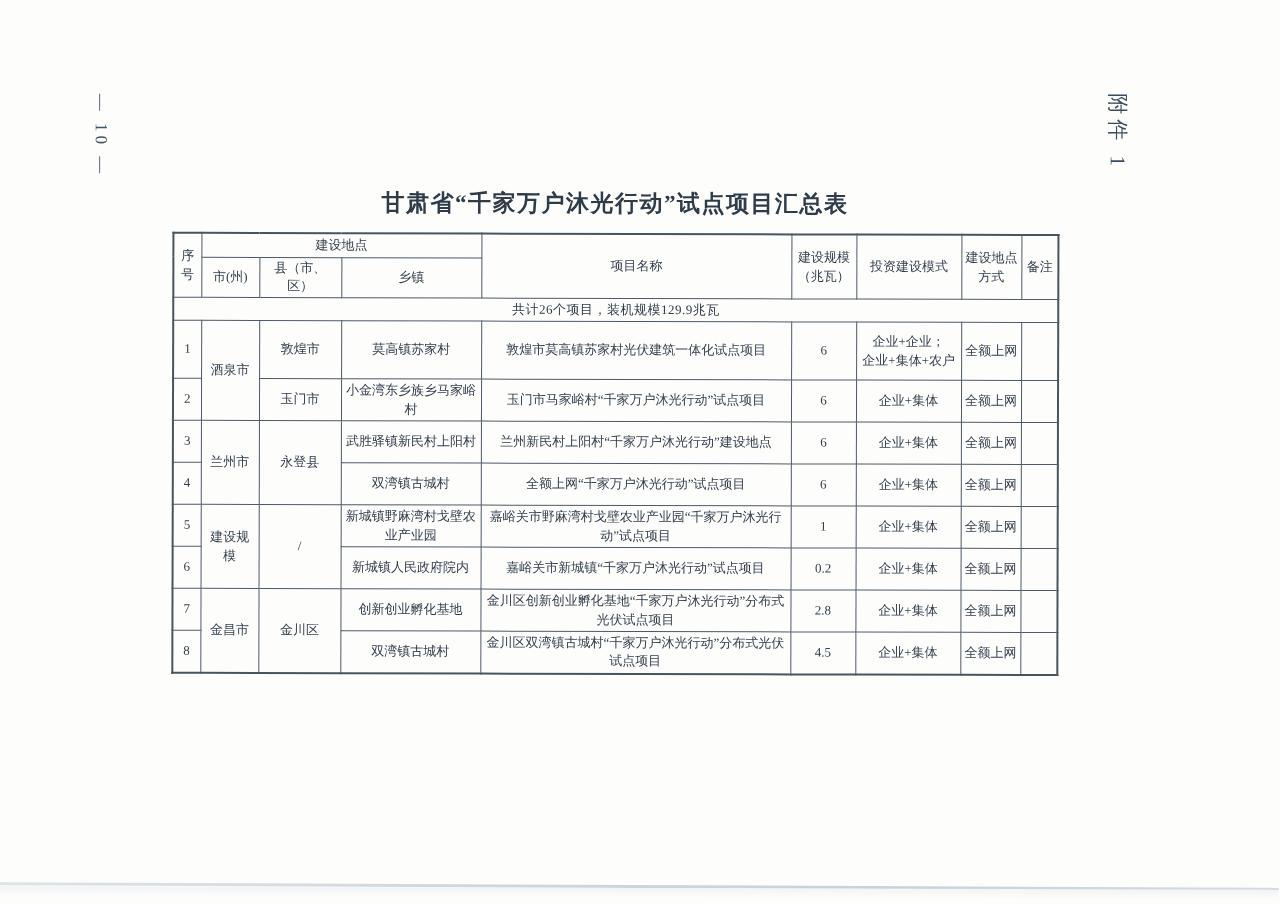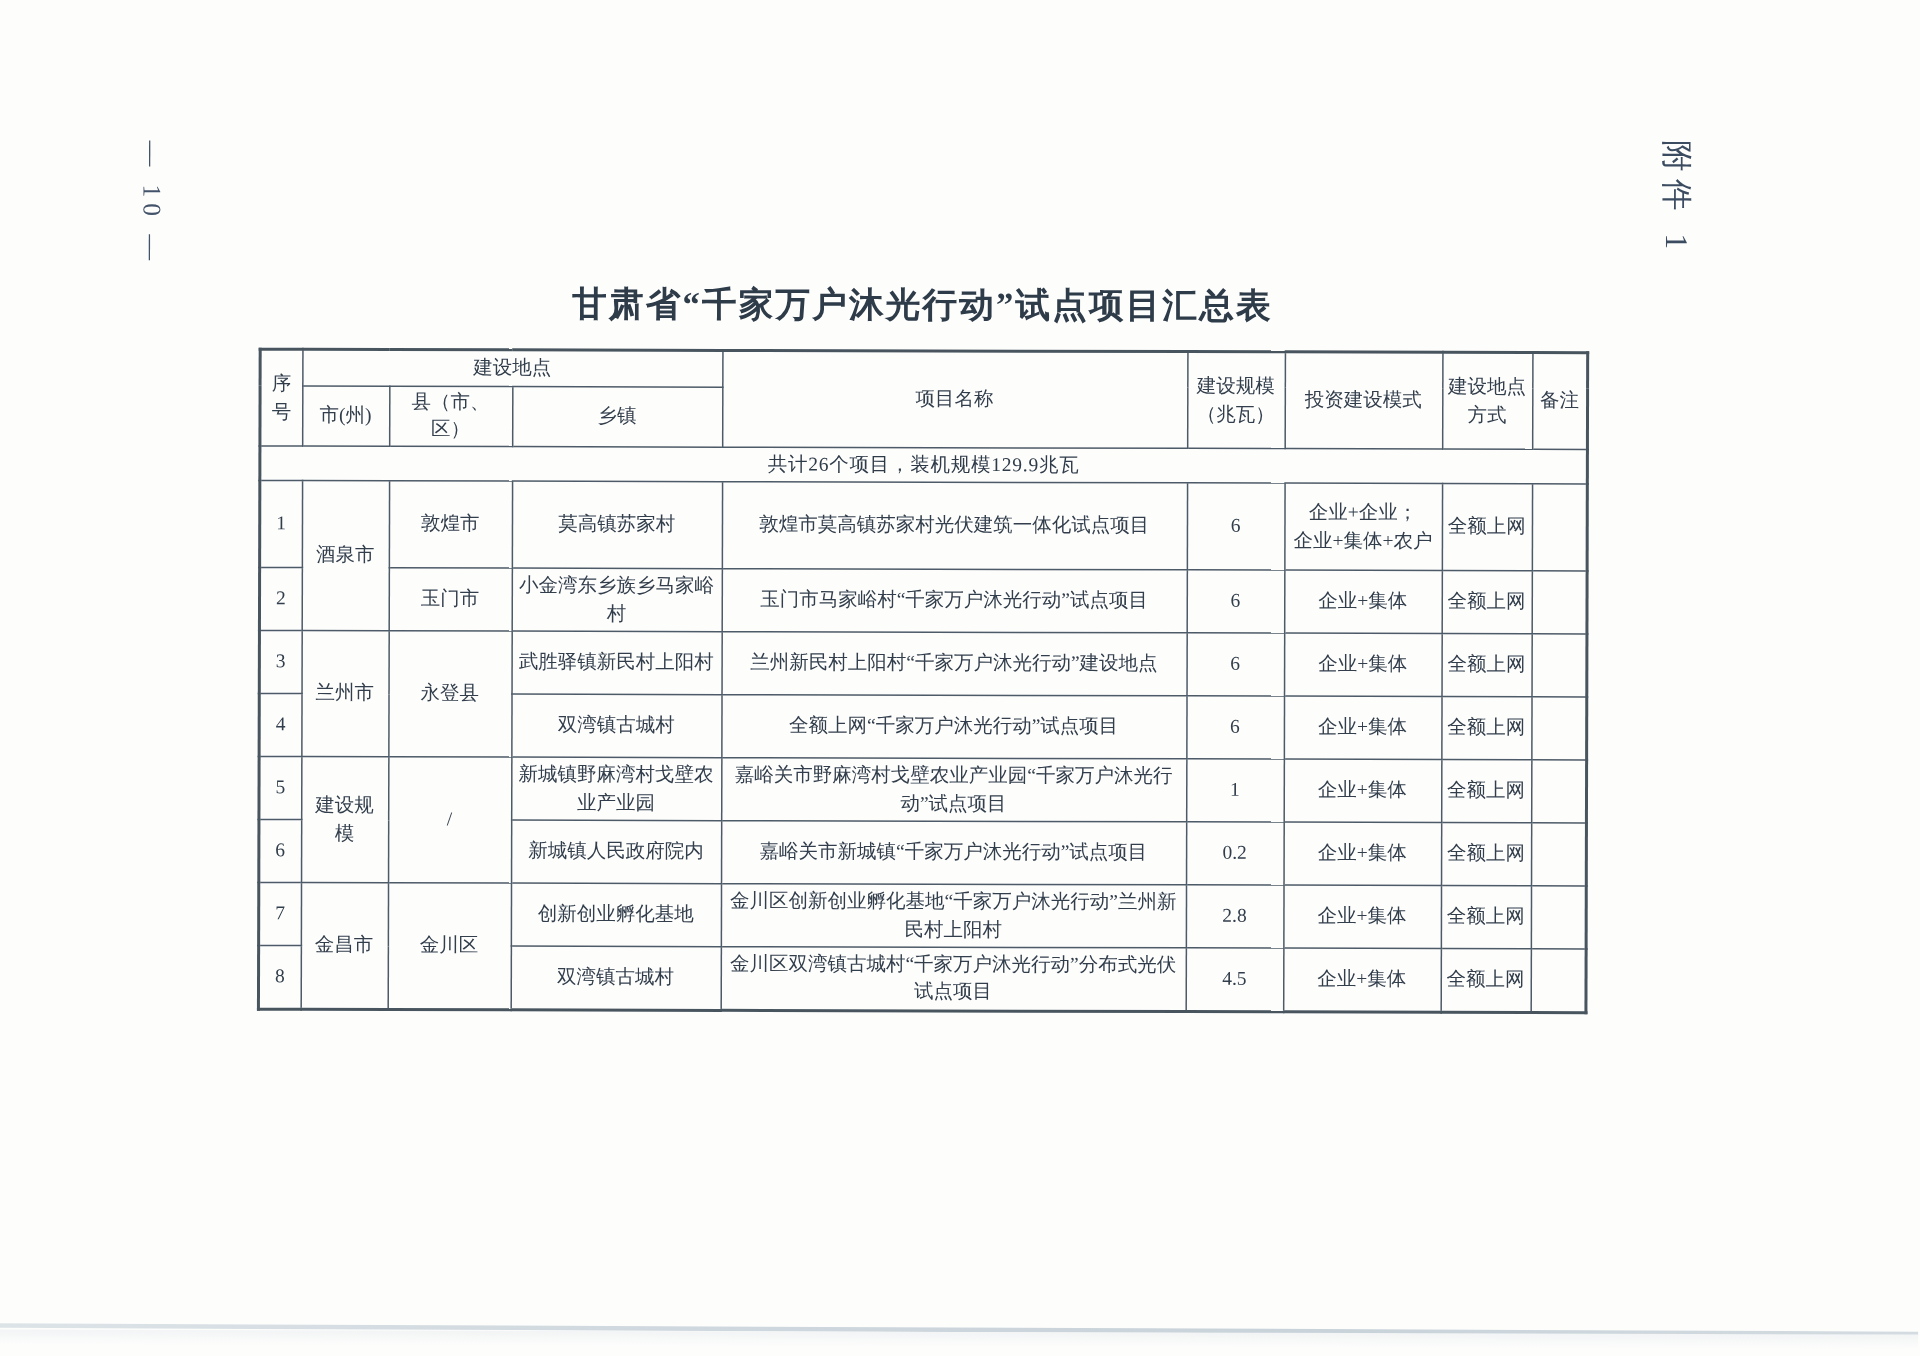--- a/index.html
+++ b/index.html
@@ -208,21 +208,21 @@
           <td>企业+集体</td>
           <td>全额上网</td>
           <td></td>
         </tr>
 
         <tr style="height:42px">
           <td>7</td>
           <td rowspan="2">金昌市</td>
           <td rowspan="2">金川区</td>
           <td>创新创业孵化基地</td>
-          <td>金川区创新创业孵化基地“千家万户沐光行动”兰州新民村上阳村</td>
+          <td>金川区创新创业孵化基地“千家万户沐光行动”分布式光伏试点项目</td>
           <td class="num-cell">2.8</td>
           <td>企业+集体</td>
           <td>全额上网</td>
           <td></td>
         </tr>
 
         <tr style="height:42px">
           <td>8</td>
           <td>双湾镇古城村</td>
           <td>金川区双湾镇古城村“千家万户沐光行动”分布式光伏试点项目</td>

